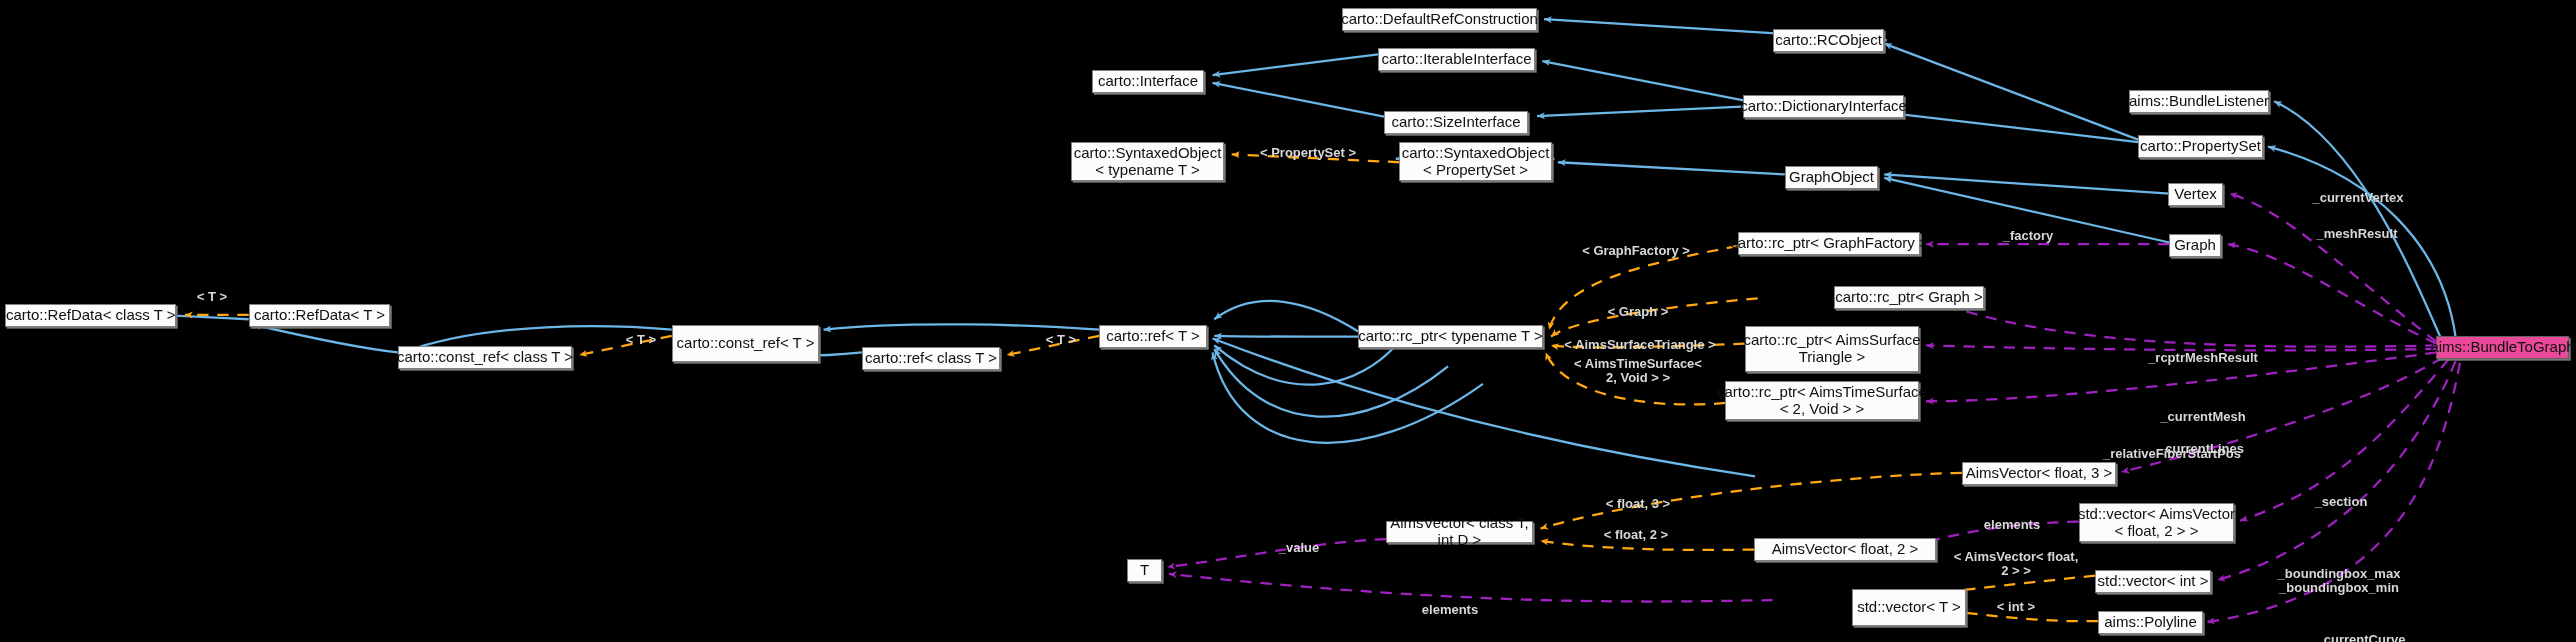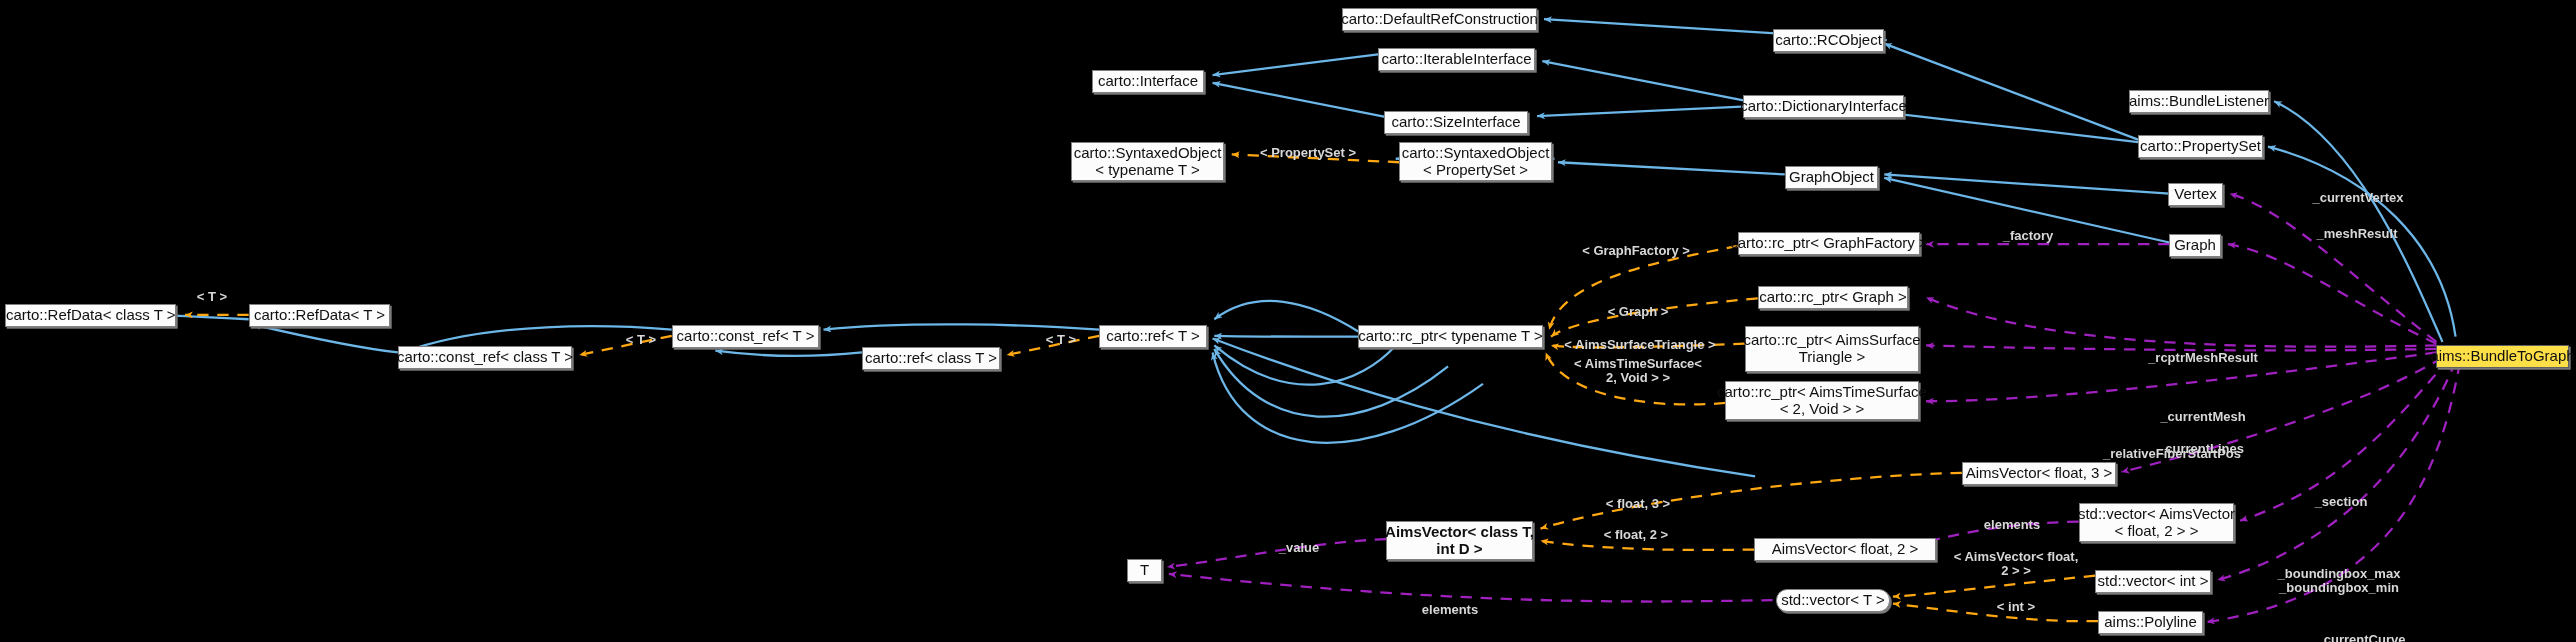--- a/index.html
+++ b/index.html
@@ -34,23 +34,22 @@
     line-height: 1.12;
     text-align: center;
     display: flex;
     align-items: center;
     justify-content: center;
     white-space: pre;
     padding: 0 4.4px;
     z-index: 5;
   }
   .node.focus {
-    background: #fde047;
+    background: #ec4899;
     border: 0.9px solid #606060;
-    margin-top: 9px;
   }
   .edge-label {
     position: absolute;
     color: #d8d8d8;
     font-size: 13px;
     font-weight: bold;
     line-height: 1.1;
     text-align: center;
     white-space: pre;
     z-index: 6;
@@ -134,52 +133,52 @@
       <path d="M2820,416 C2800,520 2760,680 2530,713"></path>
       <path d="M2383,598 C2300,600 2250,610 2190,626"></path>
       <path d="M2032,688 C1900,690 1700,696 1340,658"></path>
       <path d="M1589,618 C1500,622 1420,640 1338,650"></path>
     </g>
   </svg>
 
   <div class="node" style="left:5.2px;top:304px;width:171px;height:23px;"><span>carto::RefData&lt; class T &gt;</span></div>
   <div class="node" style="left:249px;top:304px;width:141px;height:23px;"><span>carto::RefData&lt; T &gt;</span></div>
   <div class="node" style="left:398px;top:346px;width:174px;height:23px;"><span>carto::const_ref&lt; class T &gt;</span></div>
-  <div class="node" style="left:672px;top:325px;width:147px;height:23px;"><span>carto::const_ref&lt; T &gt;</span></div>
+  <div class="node" style="left:672px;top:325px;width:147px;height:37px;"><span>carto::const_ref&lt; T &gt;</span></div>
   <div class="node" style="left:862px;top:347px;width:138px;height:23px;"><span>carto::ref&lt; class T &gt;</span></div>
   <div class="node" style="left:1099px;top:325px;width:108px;height:23px;"><span>carto::ref&lt; T &gt;</span></div>
   <div class="node" style="left:1358px;top:325px;width:185px;height:23px;"><span>carto::rc_ptr&lt; typename T &gt;</span></div>
   <div class="node" style="left:1092px;top:70px;width:112px;height:23px;"><span>carto::Interface</span></div>
   <div class="node" style="left:1378px;top:48px;width:157px;height:23px;"><span>carto::IterableInterface</span></div>
   <div class="node" style="left:1384px;top:111px;width:144px;height:23px;"><span>carto::SizeInterface</span></div>
   <div class="node" style="left:1342px;top:7.9px;width:195px;height:23px;"><span>carto::DefaultRefConstruction</span></div>
   <div class="node" style="left:1071px;top:142px;width:153px;height:39px;"><span>carto::SyntaxedObject
 &lt; typename T &gt;</span></div>
   <div class="node" style="left:1399px;top:142px;width:153px;height:39px;"><span>carto::SyntaxedObject
 &lt; PropertySet &gt;</span></div>
   <div class="node" style="left:1743px;top:95px;width:161px;height:23px;"><span>carto::DictionaryInterface</span></div>
   <div class="node" style="left:1773px;top:29px;width:111px;height:23px;"><span>carto::RCObject</span></div>
   <div class="node" style="left:1785px;top:166px;width:93px;height:23px;"><span>GraphObject</span></div>
   <div class="node" style="left:2129px;top:90px;width:140px;height:23px;"><span>aims::BundleListener</span></div>
   <div class="node" style="left:2138px;top:135px;width:125px;height:23px;"><span>carto::PropertySet</span></div>
   <div class="node" style="left:2168px;top:183px;width:55px;height:23px;"><span>Vertex</span></div>
   <div class="node" style="left:2169px;top:234px;width:52px;height:23px;"><span>Graph</span></div>
   <div class="node" style="left:1738px;top:232px;width:182px;height:23px;"><span>carto::rc_ptr&lt; GraphFactory &gt;</span></div>
-  <div class="node" style="left:1758px;top:286px;width:150px;height:23px;"><span>carto::rc_ptr&lt; Graph &gt;</span></div>
+  <div class="node" style="left:1834px;top:286px;width:150px;height:23px;"><span>carto::rc_ptr&lt; Graph &gt;</span></div>
   <div class="node" style="left:1745px;top:326px;width:174px;height:46px;"><span>carto::rc_ptr&lt; AimsSurface
 Triangle &gt;</span></div>
   <div class="node" style="left:1725px;top:381px;width:194px;height:39px;"><span>carto::rc_ptr&lt; AimsTimeSurface
 &lt; 2, Void &gt; &gt;</span></div>
   <div class="node focus" style="left:2436px;top:336px;width:133px;height:23px;"><span>aims::BundleToGraph</span></div>
-  <div class="node" style="left:1386px;top:521px;width:147px;height:39px;font-weight:bold;"><span>AimsVector&lt; class T,
+  <div class="node" style="left:1386px;top:521px;width:147px;height:22px;"><span>AimsVector&lt; class T,
 int D &gt;</span></div>
   <div class="node" style="left:1962px;top:462px;width:154px;height:23px;"><span>AimsVector&lt; float, 3 &gt;</span></div>
   <div class="node" style="left:1754px;top:538px;width:182px;height:23px;"><span>AimsVector&lt; float, 2 &gt;</span></div>
   <div class="node" style="left:1127px;top:559px;width:35px;height:23px;"><span>T</span></div>
-  <div class="node" style="left:1776px;top:589px;width:114px;height:23px;border-radius:11px;"><span>std::vector&lt; T &gt;</span></div>
+  <div class="node" style="left:1852px;top:589px;width:114px;height:37px;"><span>std::vector&lt; T &gt;</span></div>
   <div class="node" style="left:2079px;top:503px;width:155px;height:39px;"><span>std::vector&lt; AimsVector
 &lt; float, 2 &gt; &gt;</span></div>
   <div class="node" style="left:2095px;top:570px;width:116px;height:23px;"><span>std::vector&lt; int &gt;</span></div>
   <div class="node" style="left:2098px;top:611px;width:105px;height:23px;"><span>aims::Polyline</span></div>
 
   <div class="edge-label" style="left:212px;top:297px;">&lt; T &gt;</div>
   <div class="edge-label" style="left:641px;top:340px;">&lt; T &gt;</div>
   <div class="edge-label" style="left:1061px;top:340px;">&lt; T &gt;</div>
   <div class="edge-label" style="left:1308px;top:153px;">&lt; PropertySet &gt;</div>
   <div class="edge-label" style="left:1636px;top:251px;">&lt; GraphFactory &gt;</div>

